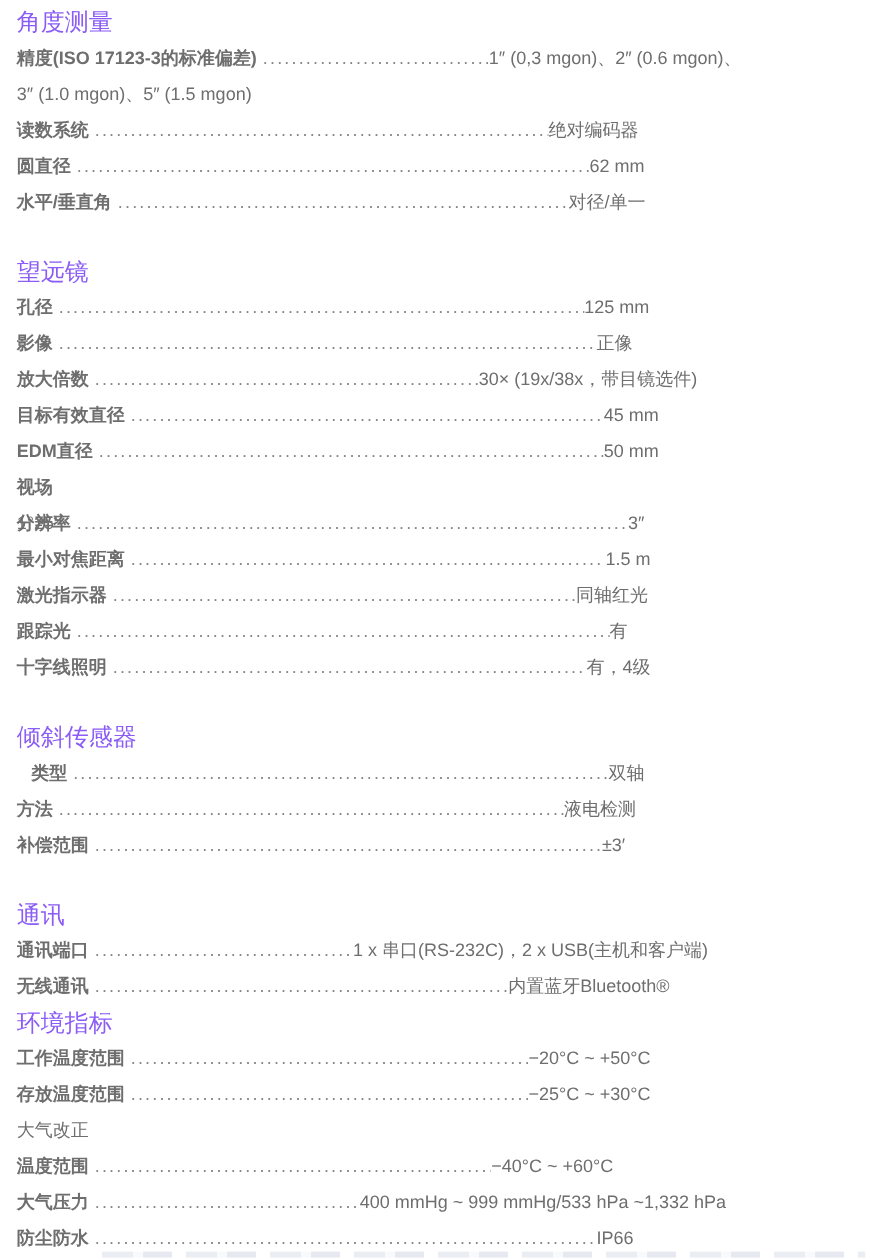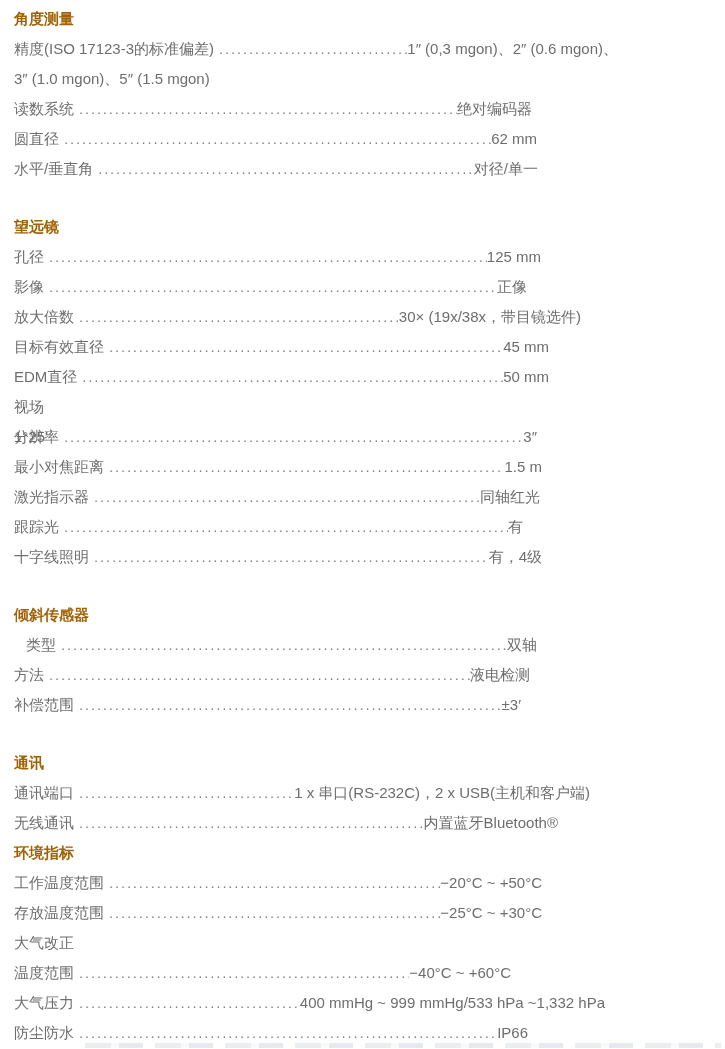--- a/index.html
+++ b/index.html
@@ -8,30 +8,30 @@
     width:725px;height:1049px;
     overflow:hidden;
     background:#ffffff;
     font-family:"Liberation Sans","DejaVu Sans",sans-serif;
     font-size:15px;
     color:#6e6e6e;
   }
   .content{padding:4px 14px 0 14px;}
   .sec-title{
     margin:0;
-    font-size:15px;
-    font-weight:bold;
-    color:#a16207;
+    font-size:20px;
+    font-weight:normal;
+    color:#8b5cf6;
     line-height:30px;
     height:30px;
   }
   .section.gap{margin-top:28px;}
   .row{line-height:30px;height:30px;}
   .spec-row{display:flex;align-items:baseline;}
-  .lbl{flex:0 0 auto;white-space:nowrap;}
+  .lbl{flex:0 0 auto;white-space:nowrap;font-weight:bold;}
   .leader{
     flex:1 1 auto;
     overflow:hidden;
     white-space:nowrap;
     letter-spacing:1.8px;
     padding:0 6px 0 5px;
     color:#858585;
   }
   .val{flex:0 0 auto;white-space:nowrap;}
   .text-row{white-space:nowrap;}

